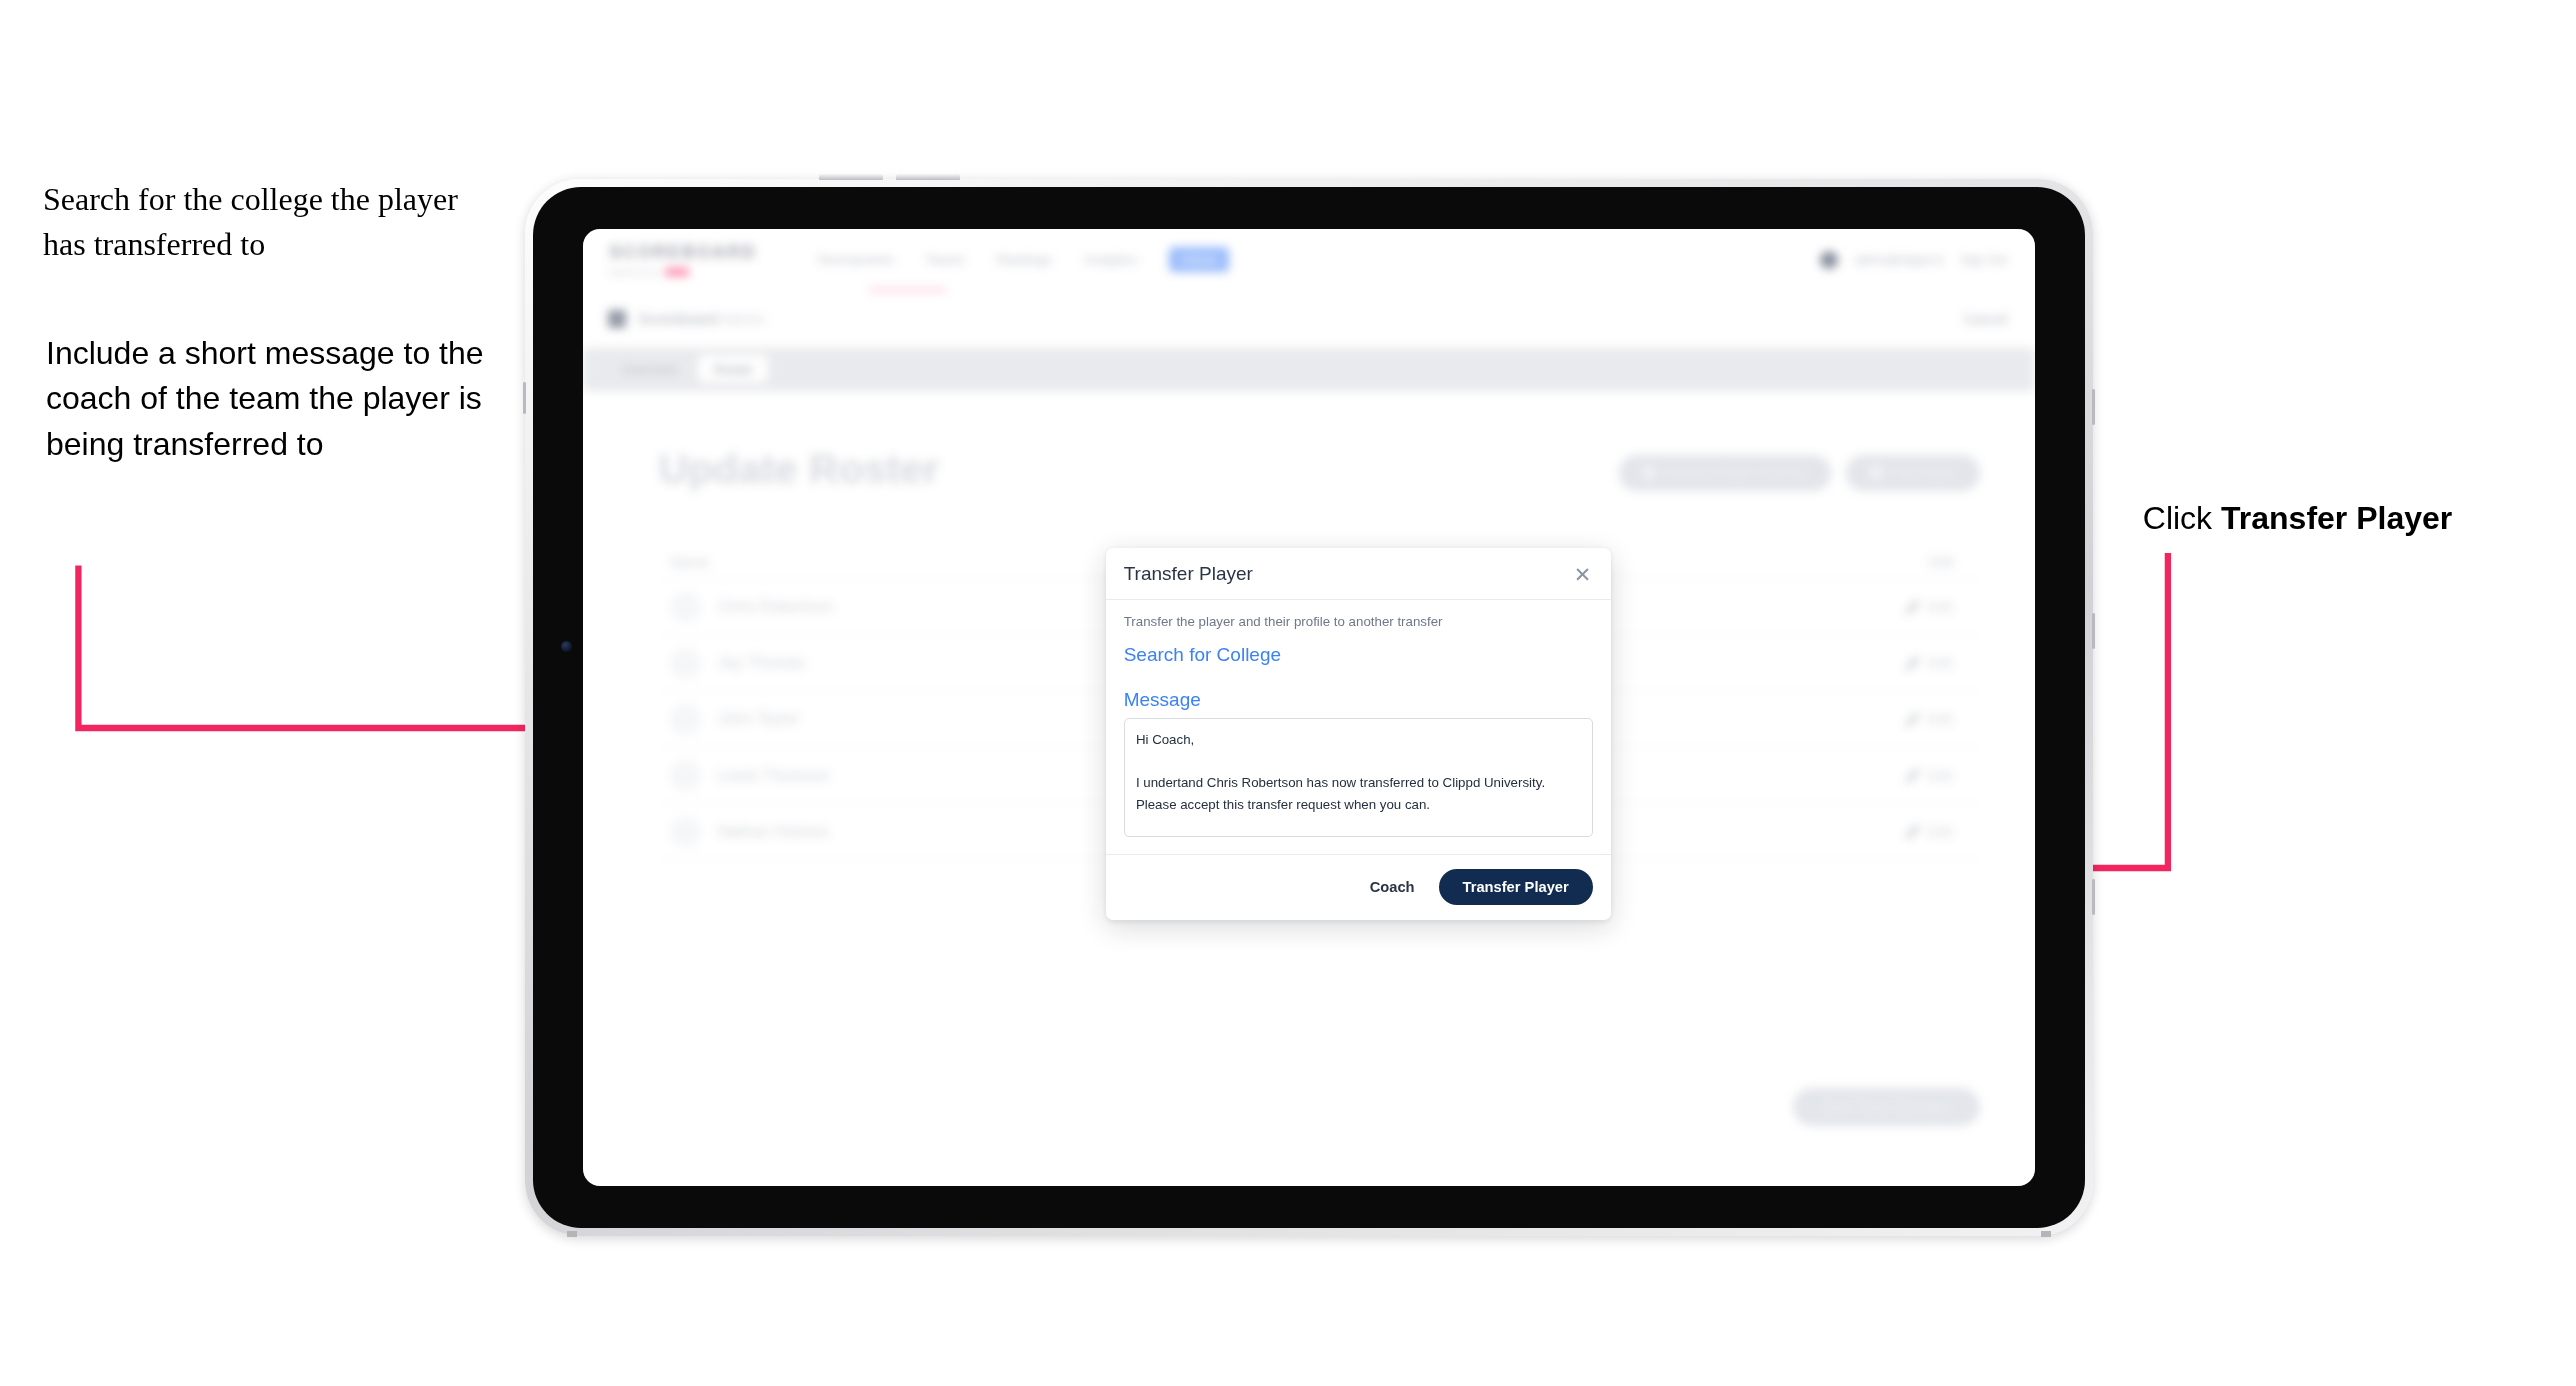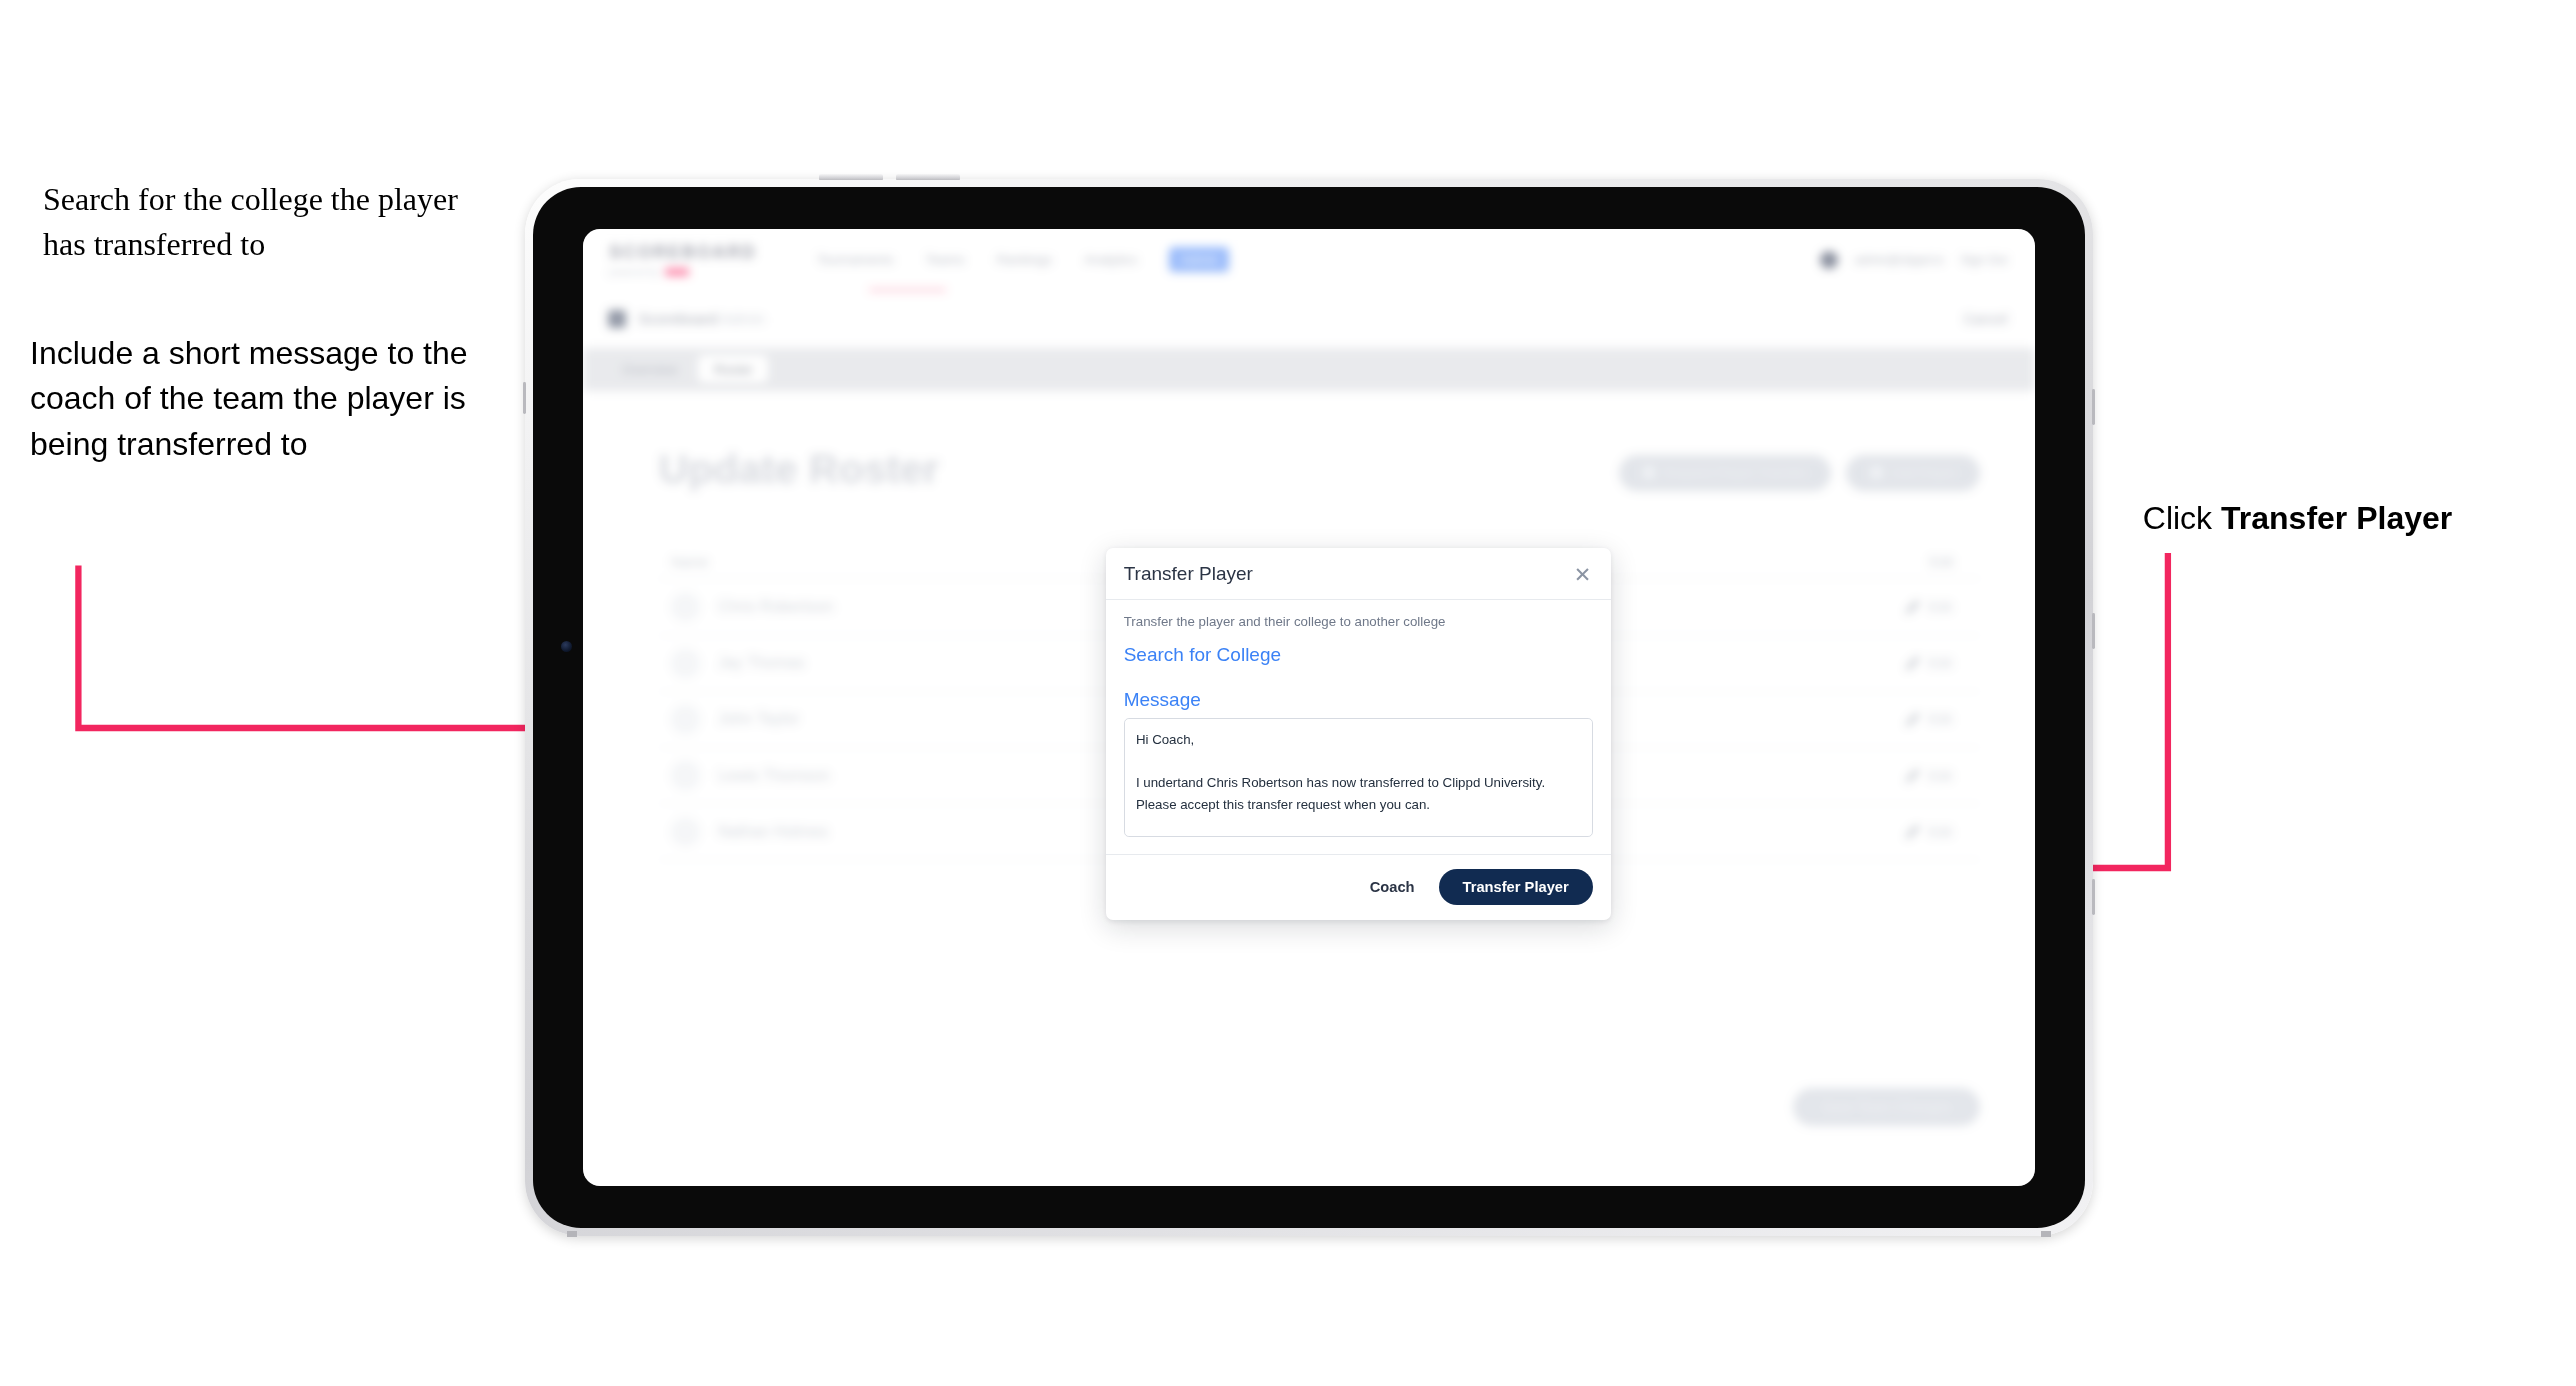--- a/index.html
+++ b/index.html
@@ -19,21 +19,21 @@
   
   .annotation {
     position: absolute;
     color: #000000;
     font-size: 32px;
     line-height: 1.42;
     font-family: "Liberation Sans", sans-serif;
     white-space: pre-wrap;
   }
   #ann-left-1 { left: 43px; top: 177px;  width: 462px; font-family: Liberation Serif, serif; }
-  #ann-left-2 { left: 30px; top: 331px;  width: 462px; }
+  #ann-left-2 { left: 46px; top: 331px;  width: 462px; }
   #ann-right-1 { left: 2125px; top: 451px; width: 434px; }
   .ann-strong { font-weight: bold; }
 
   
   .arrow-svg {
     position: absolute;
     left: 0;
     top: 0;
     width: 2576px;
     height: 1386px;
@@ -393,21 +393,21 @@
           <div class="save-btn">Save Team Changes</div>
         </div>
       </div>
 
       <div id="modal">
         <div class="modal-head">
           <span class="modal-title">Transfer Player</span>
           <span class="modal-close">✕</span>
         </div>
         <div class="modal-body">
-          <div class="modal-sub">Transfer the player and their college to another college</div>
+          <div class="modal-sub">Transfer the player and their profile to another transfer</div>
 
           <div class="field-label">Search for College</div>
 
           <div class="field-gap"></div>
 
           <div class="field-label">Message</div>
           <textarea class="textarea" placeholder="Message" style="">Hi Coach,
 
 I undertand Chris Robertson has now transferred to Clippd University. Please accept this transfer request when you can.</textarea>
         </div>

